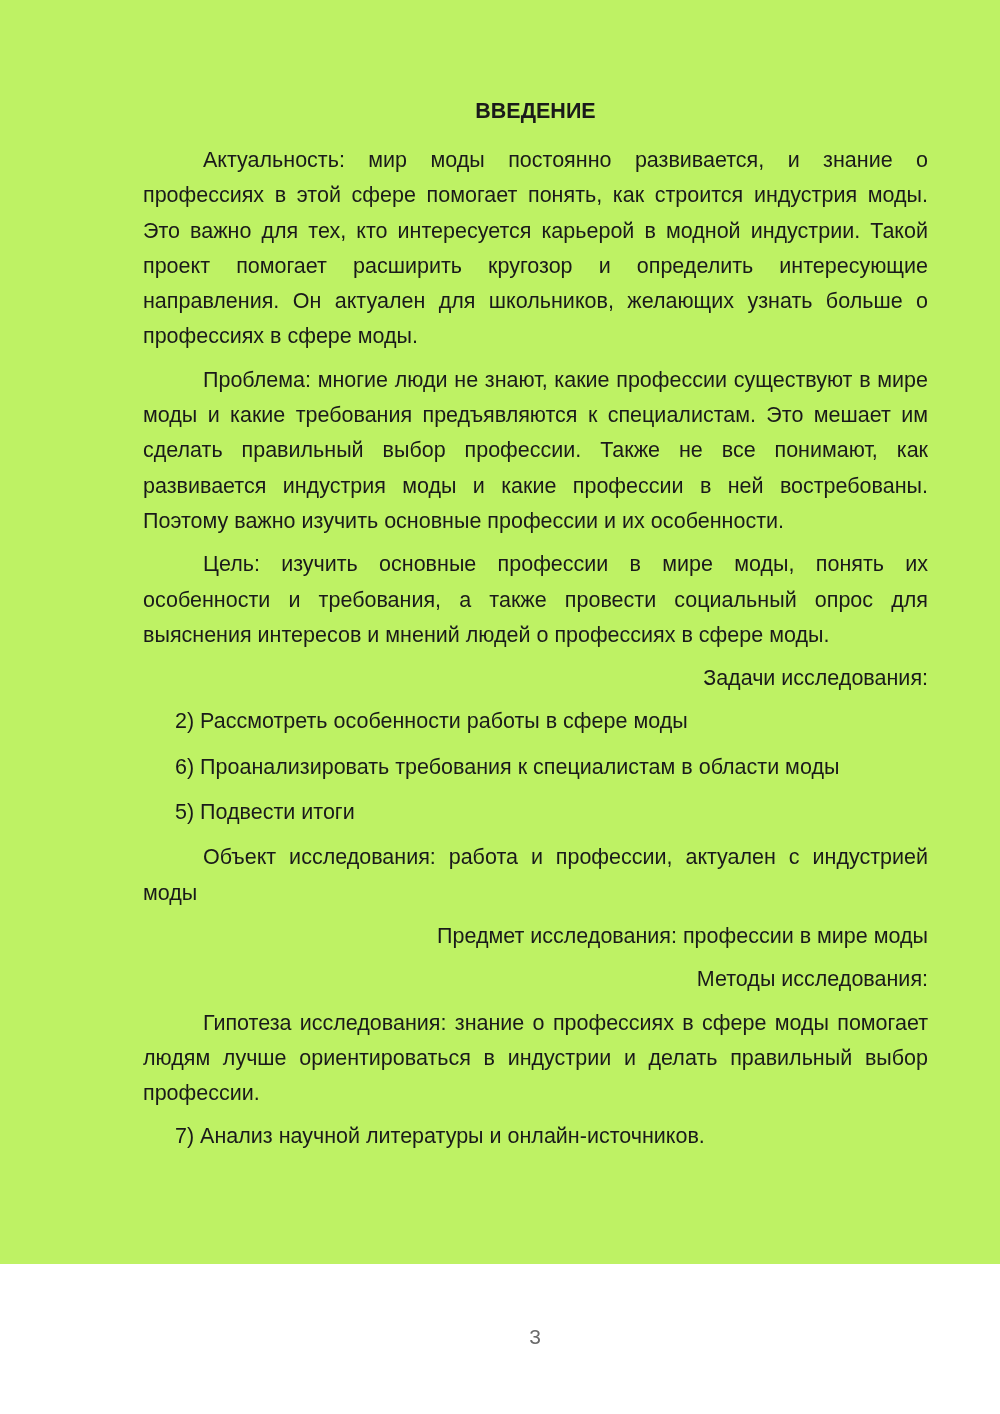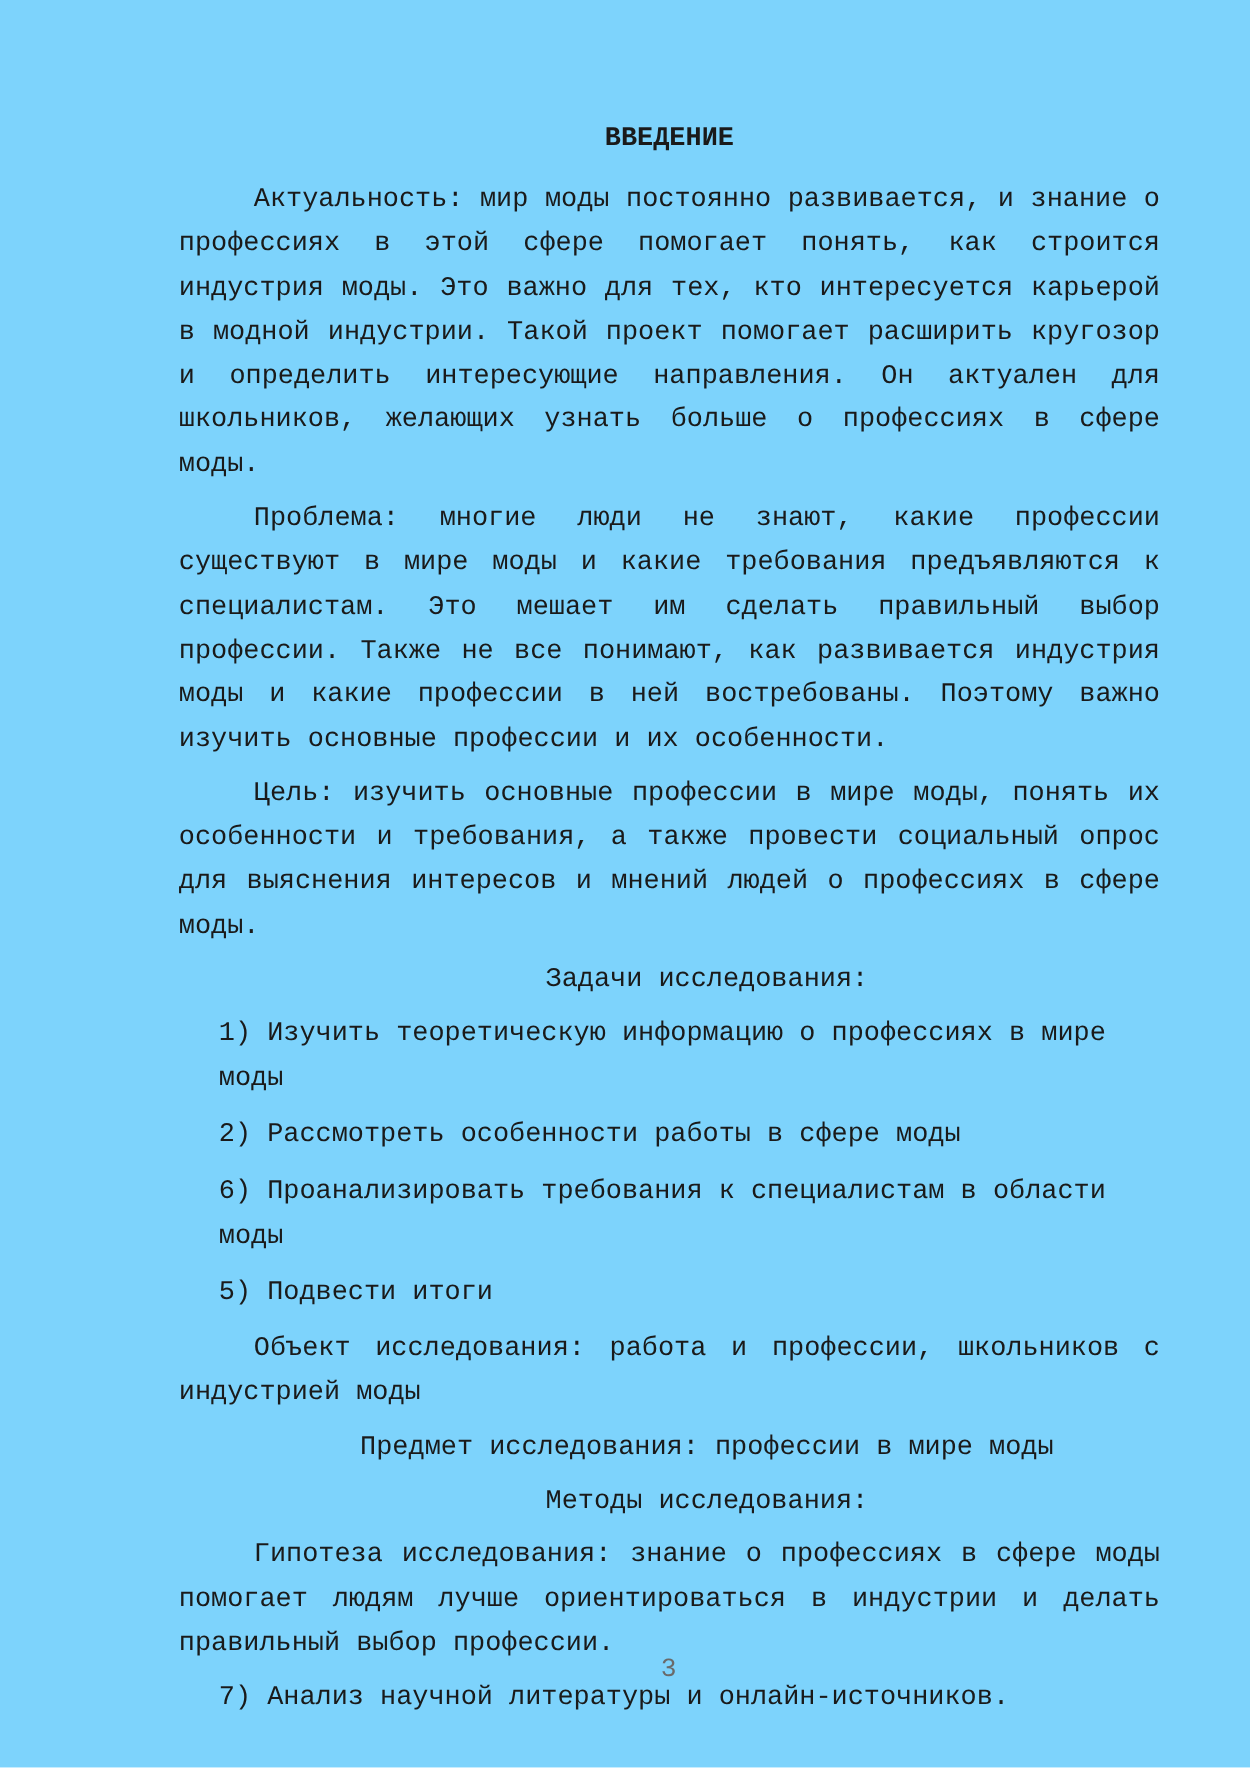--- a/index.html
+++ b/index.html
@@ -1,60 +1,59 @@
 <!DOCTYPE html>
 <html><head>
 <meta charset="utf-8">
 <style>
   html, body { margin: 0; padding: 0; background: #ffffff; }
   body { width: 1000px; height: 1414px; position: relative; overflow: hidden; }
   .page {
-    position: absolute; left: 0; top: 0; width: 1000px; height: 1414px;
-    background: #7dd3fc;
-    font-family: Liberation Mono, monospace;
+    position: absolute; left: 0; top: 0; width: 1000px; height: 1264px;
+    background: #bef264;
+    font-family: Liberation Sans, sans-serif;
     color: #1a1a1a;
   }
   .content {
     position: absolute; left: 143px; top: 94px; width: 785px;
     font-size: 21.5px; line-height: 35.3px;
   }
   .title {
     text-align: center; font-weight: bold; font-size: 21.5px;
     margin: 0 0 14px 0; line-height: 35px;
   }
   .para {
     text-align: justify; text-indent: 60px; margin: 0 0 8px 0;
   }
-  .para.single { text-align: center; }
+  .para.single { text-align: right; }
   .list-item {
     margin: 0 0 10px 0; padding-left: 32px; text-align: left;
   }
   .page-number {
     position: absolute; top: 1325px; left: 0; width: 1070px;
     text-align: center; font-size: 21px; color: #6a6a6a;
   }
 </style>
 </head>
 <body>
 
 <div class="page">
   <div class="content">
     <div class="title">ВВЕДЕНИЕ</div>
 
     <p class="para">Актуальность: мир моды постоянно развивается, и знание о профессиях в этой сфере помогает понять, как строится индустрия моды. Это важно для тех, кто интересуется карьерой в модной индустрии. Такой проект помогает расширить кругозор и определить интересующие направления. Он актуален для школьников, желающих узнать больше о профессиях в сфере моды.</p>
     <p class="para">Проблема: многие люди не знают, какие профессии существуют в мире моды и какие требования предъявляются к специалистам. Это мешает им сделать правильный выбор профессии. Также не все понимают, как развивается индустрия моды и какие профессии в ней востребованы. Поэтому важно изучить основные профессии и их особенности.</p>
     <p class="para">Цель: изучить основные профессии в мире моды, понять их особенности и требования, а также провести социальный опрос для выяснения интересов и мнений людей о профессиях в сфере моды.</p>
 
     <p class="para single">Задачи исследования:</p>
-    <div class="list-item">1) Изучить теоретическую информацию о профессиях в мире моды</div>
     <div class="list-item">2) Рассмотреть особенности работы в сфере моды</div>
     <div class="list-item">6) Проанализировать требования к специалистам в области моды</div>
     <div class="list-item">5) Подвести итоги</div>
 
-    <p class="para">Объект исследования: работа и профессии, школьников с индустрией моды</p>
+    <p class="para">Объект исследования: работа и профессии, актуален с индустрией моды</p>
     <p class="para single">Предмет исследования: профессии в мире моды</p>
     <p class="para single">Методы исследования:</p>
 
     <p class="para">Гипотеза исследования: знание о профессиях в сфере моды помогает людям лучше ориентироваться в индустрии и делать правильный выбор профессии.</p>
     <div class="list-item">7) Анализ научной литературы и онлайн-источников.</div>
   </div>
 
   <div class="page-number">3</div>
 </div>
 

